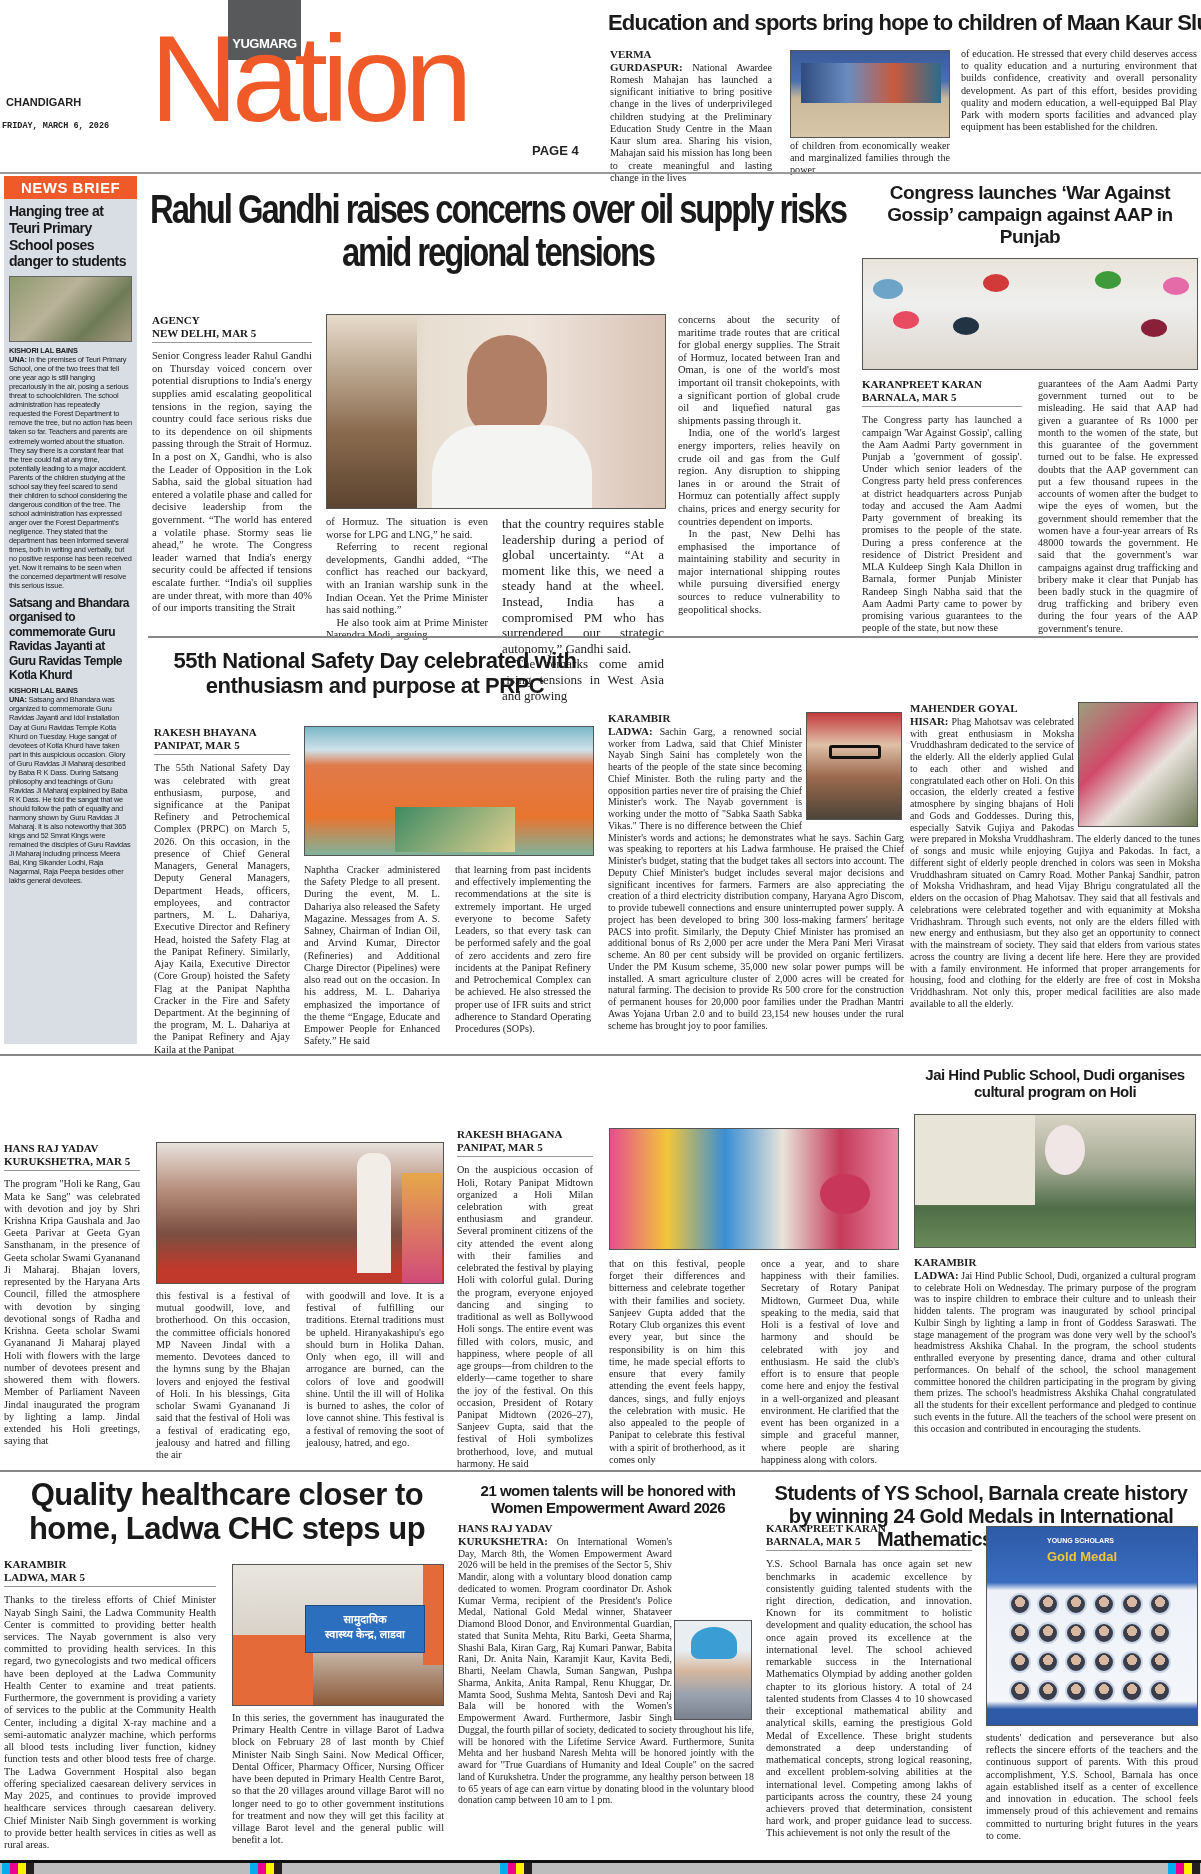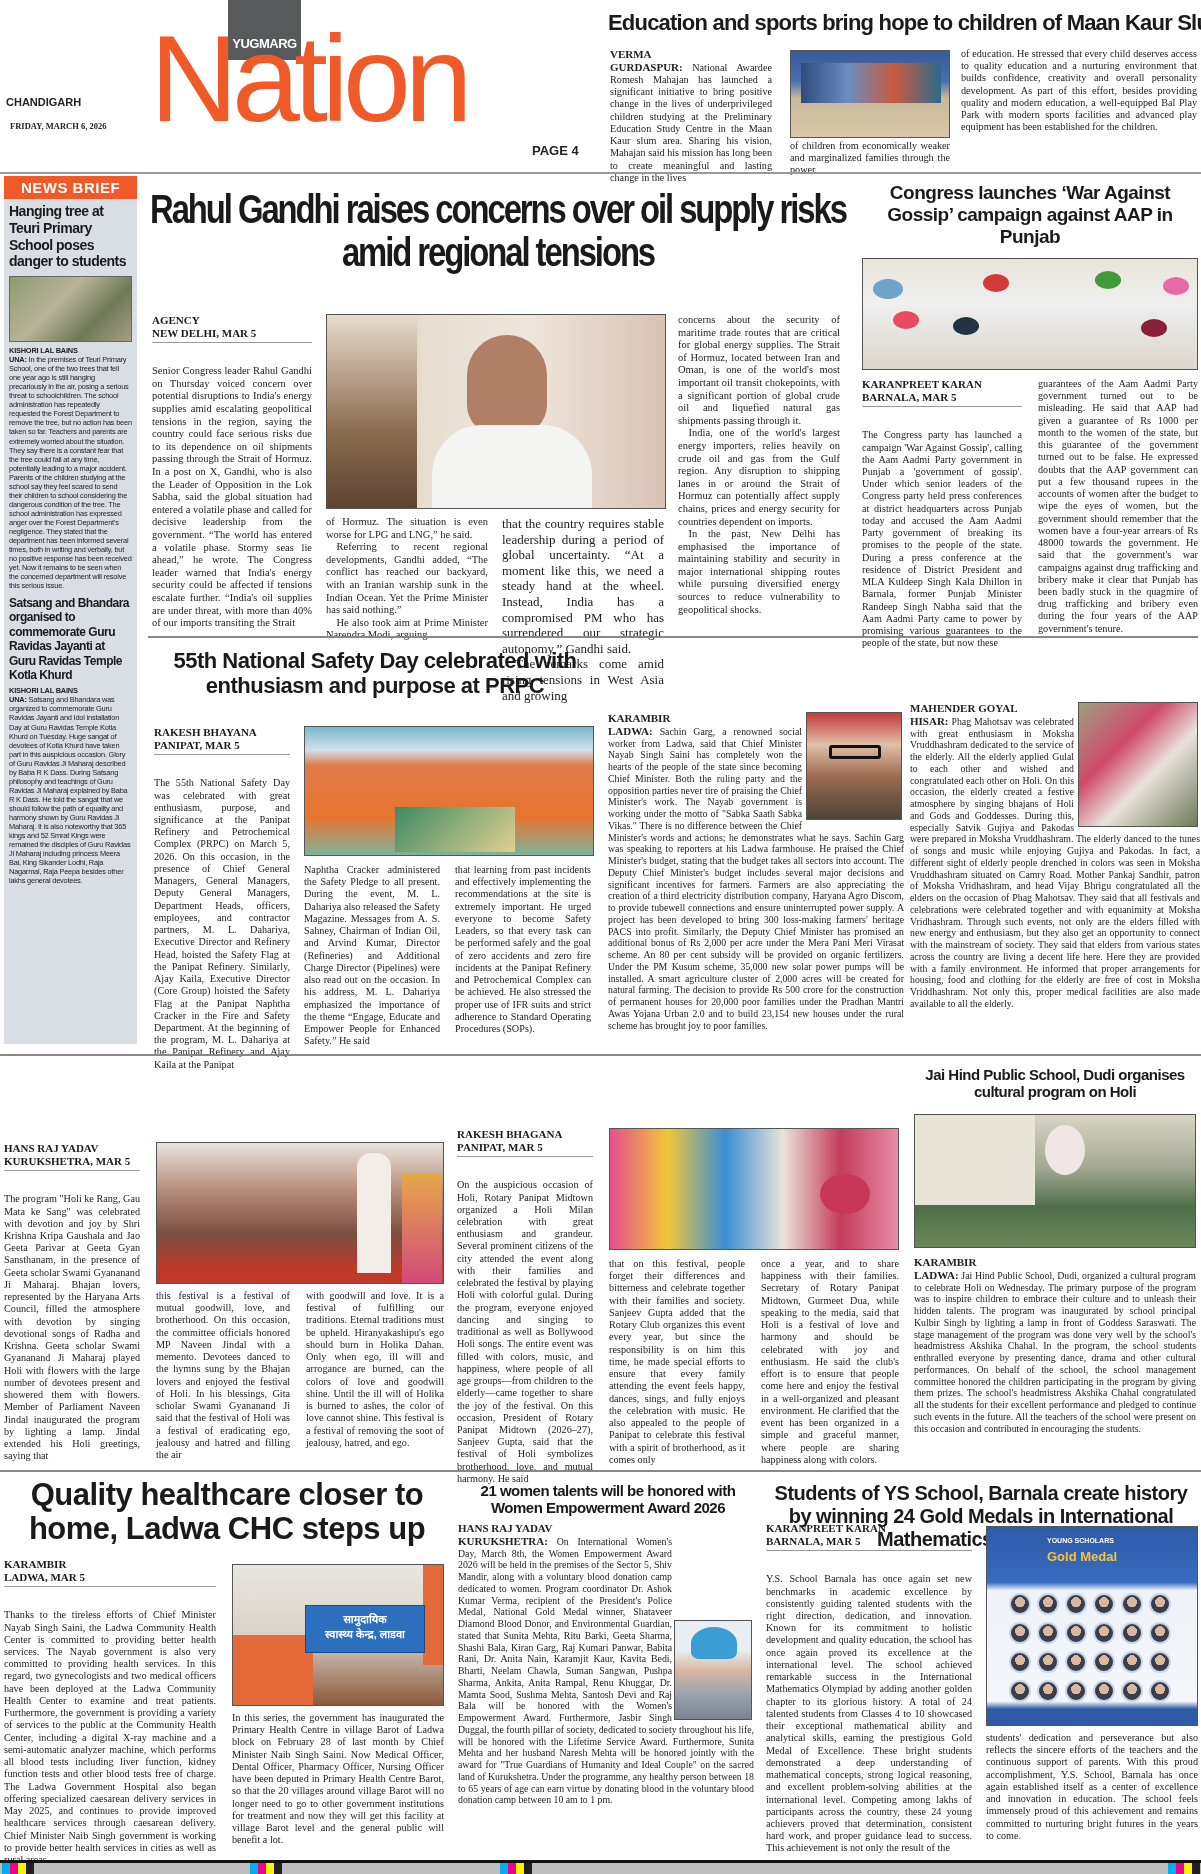--- a/index.html
+++ b/index.html
@@ -1,38 +1,38 @@
 <!DOCTYPE html>
 <html><head>
 <meta charset="utf-8">
 <style>
 *{box-sizing:border-box;margin:0;padding:0}
 body{width:1201px;height:1874px;background:#fff;font-family:"Liberation Serif",serif;color:#1a1a1a;position:relative;overflow:hidden}
 .abs{position:absolute}
 .hl{font-family:"Liberation Sans",sans-serif;font-weight:bold;color:#1a1a1a;letter-spacing:-0.5px;text-align:center;line-height:1.15}
 .byline{font-family:"Liberation Serif",serif;font-weight:bold;font-size:11px;line-height:1.15;text-transform:uppercase}
-.byline.rule{border-bottom:1px solid #999;padding-bottom:3px;margin-bottom:22px}
+.byline.rule{border-bottom:1px solid #999;padding-bottom:3px;margin-bottom:7px}
 .body{font-size:10.2px;line-height:1.2;text-align:justify;color:#222}
 .col{position:absolute}
 .photo{position:absolute;border:1px solid #555;overflow:hidden}
 .hrule{position:absolute;height:2px;background:#888}
 .brief{position:absolute;left:4px;top:176px;width:133px;height:868px;background:#d9dde4}
 .brief-tag{background:#ef5a28;color:#fff;font-family:"Liberation Sans",sans-serif;font-weight:bold;font-size:15px;text-align:center;padding:3px 0;letter-spacing:0.5px}
 .brief-hl{font-family:"Liberation Sans",sans-serif;font-weight:bold;font-size:14px;line-height:1.2;padding:4px 5px;letter-spacing:-0.5px}
 .brief-body{font-family:"Liberation Sans",sans-serif;font-size:7.4px;line-height:1.22;padding:0 5px;color:#222;letter-spacing:-0.2px}
 .brief-body b{font-weight:bold}
 .cmyk{position:absolute;bottom:0;height:14px;width:100%;background:#bdbdbd;border-top:3px solid #111}
 .sw{position:absolute;top:0;width:8px;height:11px}
 </style>
 </head>
 <body>
 
 <div class="abs" style="left:0;top:0;width:600px;height:172px">
   <div class="abs" style="left:6px;top:96px;font-family:'Liberation Sans',sans-serif;font-weight:bold;font-size:11px;color:#222">CHANDIGARH</div>
-  <div class="abs" style="left:10px;top:121px;font-family:Liberation Serif, serif;font-weight:bold;font-size:8.5px;color:#222">FRIDAY, MARCH 6, 2026</div>
+  <div class="abs" style="left:2px;top:121px;font-family:Liberation Mono, monospace;font-weight:bold;font-size:8.5px;color:#222">FRIDAY, MARCH 6, 2026</div>
   <div class="abs" style="left:228px;top:0;width:73px;height:60px;background:#58595b"></div>
   <div class="abs" style="left:228px;top:36px;width:73px;text-align:center;color:#fff;font-family:'Liberation Sans',sans-serif;font-weight:bold;font-size:13px;letter-spacing:-0.5px">YUGMARG</div>
   <div class="abs" style="left:150px;top:18px;font-family:'Liberation Sans',sans-serif;font-weight:normal;font-size:122px;line-height:1;color:#ef5a28;letter-spacing:-6px">Nation</div>
   <div class="abs" style="left:532px;top:143px;font-family:'Liberation Sans',sans-serif;font-weight:bold;font-size:13px;color:#222">PAGE 4</div>
 </div>
 
 <div class="abs" style="left:608px;top:10px;width:590px;height:160px">
   <div class="hl" style="font-size:22px;text-align:left;white-space:nowrap;letter-spacing:-0.8px">Education and sports bring hope to children of Maan Kaur Slum</div>
   <div class="col body" style="left:2px;top:38px;width:162px">
     <div class="byline">VERMA</div>

